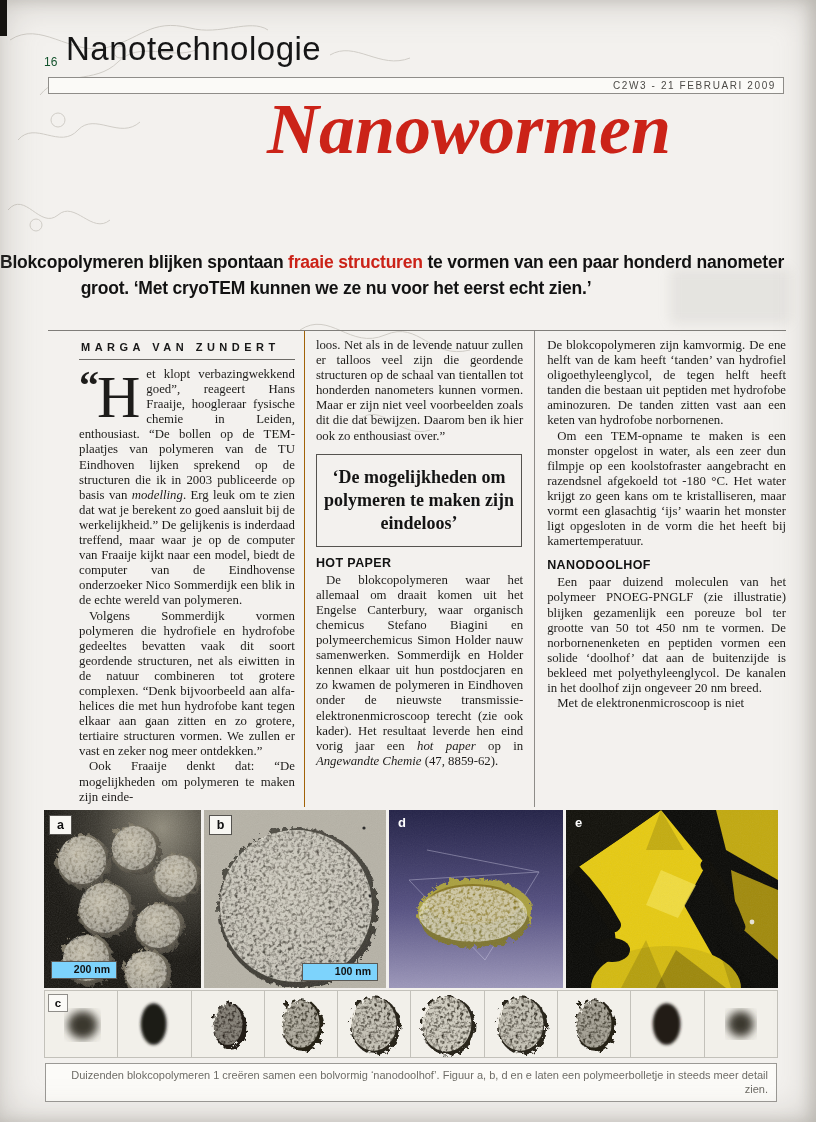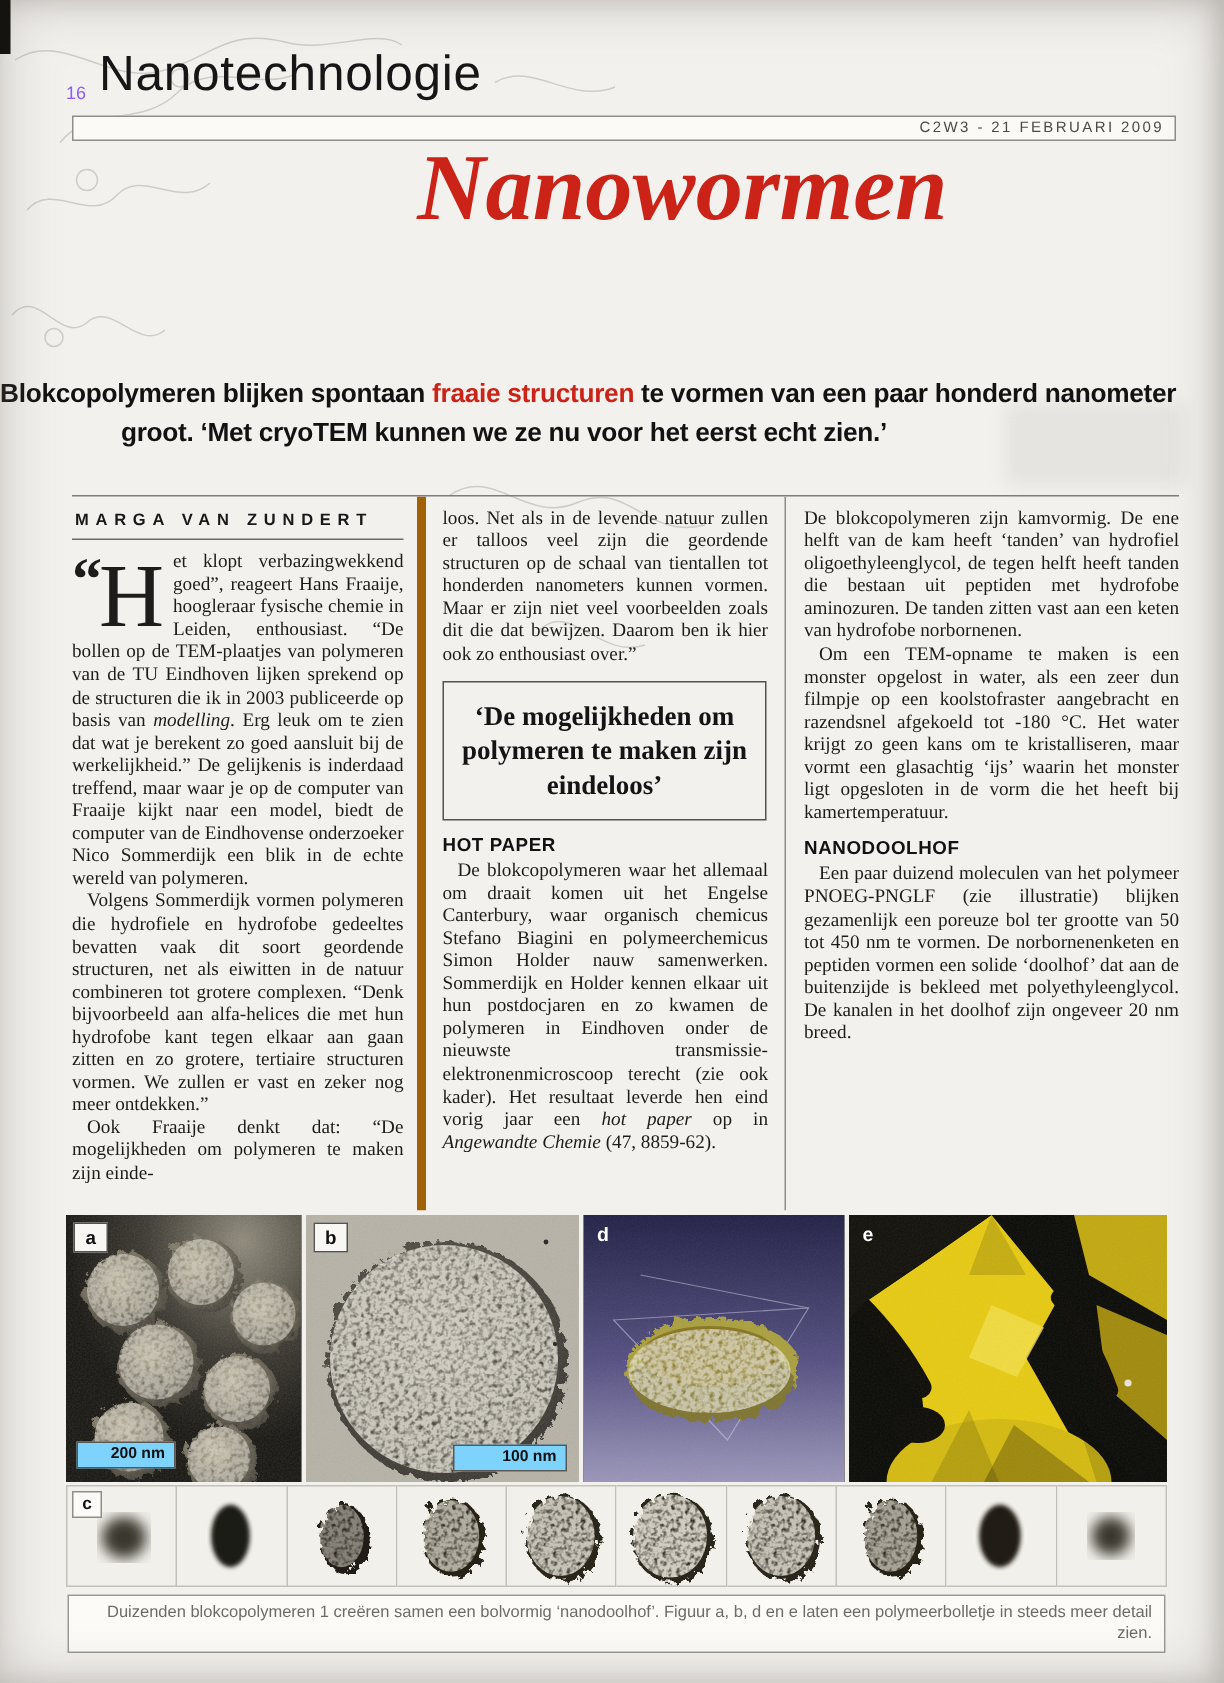--- a/index.html
+++ b/index.html
@@ -10,44 +10,44 @@
     font-family:"Liberation Serif", serif;
   }
   body::before{ content:""; position:absolute; inset:0; pointer-events:none;
     box-shadow:inset 0 0 38px rgba(120,115,105,.35), inset -6px 0 14px rgba(120,115,105,.25);
     z-index:40;}
   .edge-strip{ position:absolute; left:0; top:0; width:7px; height:36px; background:#151310; z-index:41;}
 
   .sketches{ position:absolute; left:0; top:0; z-index:0; }
 
   
-  .page-num{ position:absolute; left:44px; top:55px; font:12px "Liberation Sans",sans-serif; color:#8b5cf6; z-index:2;}
+  .page-num{ position:absolute; left:44px; top:55px; font:12px "Liberation Sans",sans-serif; color:#14532d; z-index:2;}
   .section-title{ position:absolute; left:66px; top:30px; margin:0; font:400 33px "Liberation Sans",sans-serif; color:#161616; letter-spacing:.5px; z-index:2;}
   .header-rule{ position:absolute; left:48px; top:77px; width:736px; height:17px; border:1px solid #8f8d89; background:#fbfaf7; box-sizing:border-box; z-index:2;}
   .issue{ display:block; text-align:right; padding-right:7px; font:10px "Liberation Sans",sans-serif; letter-spacing:1.6px; color:#4c4a46; line-height:15px;}
 
   
-  .main-title{ position:absolute; left:110px; top:92px; width:690px; margin:0; text-align:center;
-    font-family:"Liberation Serif",serif; font-style:italic; font-weight:700; font-size:63px; line-height:1.05;
+  .main-title{ position:absolute; left:124px; top:92px; width:690px; margin:0; text-align:center;
+    font-family:"Liberation Serif",serif; font-style:italic; font-weight:700; font-size:72px; line-height:1.05;
     color:var(--accent); z-index:2; white-space:nowrap;}
   .standfirst{ position:absolute; left:0; top:249px; width:672px; margin:0; text-align:center;
     font:700 17.5px/26px "Liberation Sans",sans-serif; letter-spacing:-.2px; color:#121212; z-index:2;}
   .standfirst .sf-line{ display:block; white-space:nowrap;}
   .standfirst .red{ color:var(--accent);}
 
   .ghost{ position:absolute; right:26px; top:268px; width:120px; height:56px; border-radius:6px;
     background:rgba(150,146,140,.14); filter:blur(6px); z-index:1;}
 
   
   .article{ position:absolute; left:48px; top:330px; width:738px; height:477px;
     border-top:1px solid #7f7d79; display:flex; box-sizing:border-box; overflow:hidden; z-index:2;}
   .col{ box-sizing:border-box; padding-top:7px; font-size:12.8px; line-height:15.1px; color:#1d1c1a; text-align:justify;}
   .col p{ margin:0; text-indent:10px;}
   .col p.first, .col p.cont{ text-indent:0;}
-  .col1{ width:236px; padding-right:9px; border-right:6px solid #a16207;}
+  .col1{ width:236px; padding-right:9px; border-right:1px solid #a16207;margin-left:31px;}
   .col2{ width:240px; padding-left:11px; padding-right:11px; border-right:1px solid #8e8c88;}
   .col3{ width:262px; padding-left:12px;}
   .byline{ font:700 11px "Liberation Sans",sans-serif; letter-spacing:4.5px; color:#181818;
     border-bottom:1px solid #6d6b67; padding:3px 0 6px 2px; margin-bottom:7px;}
   .dropcap{ float:left; margin:2px 6px 0 0; line-height:.85; white-space:nowrap;}
   .dc-q{ font-size:40px; font-weight:700; vertical-align:18px; letter-spacing:-2px;}
   .dc-h{ font-size:60px; font-weight:400;}
   .pullquote{ border:1px solid #55534f; margin:10px 1px 6px 0; padding:11px 6px;
     text-align:center; font:700 18px/23px "Liberation Serif",serif; color:#141414;}
   .subhead{ margin:9px 0 3px; font:700 12.5px "Liberation Sans",sans-serif; letter-spacing:.4px; color:#121212;}
@@ -174,20 +174,21 @@
     <p class="cont">loos. Net als in de levende natuur zullen er talloos veel zijn die geordende structuren op de schaal van tientallen tot honderden nanometers kunnen vormen. Maar er zijn niet veel voorbeelden zoals dit die dat bewijzen. Daarom ben ik hier ook zo enthousiast over.”</p>
     <div class="pullquote">‘De mogelijkheden om polymeren te maken zijn eindeloos’</div>
     <h3 class="subhead">HOT PAPER</h3>
     <p><span>De blokcopolymeren waar het allemaal om draait komen uit het Engelse Canterbury, waar organisch chemicus Stefano Biagini en polymeerchemicus Simon Holder nauw samenwerken. Sommerdijk en Holder kennen elkaar uit hun postdocjaren en zo kwamen de polymeren in Eindhoven onder de nieuwste transmissie-elektronenmicroscoop terecht (zie ook kader). Het resultaat leverde hen eind vorig jaar een </span><i>hot paper</i><span> op in </span><i>Angewandte Chemie</i><span> (47, 8859-62).</span></p>
   </div>
   <div class="col col3">
     <p class="cont">De blokcopolymeren zijn kamvormig. De ene helft van de kam heeft ‘tanden’ van hydrofiel oligoethyleenglycol, de tegen helft heeft tanden die bestaan uit peptiden met hydrofobe aminozuren. De tanden zitten vast aan een keten van hydrofobe norbornenen.</p>
     <p>Om een TEM-opname te maken is een monster opgelost in water, als een zeer dun filmpje op een koolstofraster aangebracht en razendsnel afgekoeld tot -180 °C. Het water krijgt zo geen kans om te kristalliseren, maar vormt een glasachtig ‘ijs’ waarin het monster ligt opgesloten in de vorm die het heeft bij kamertemperatuur.</p>
     <h3 class="subhead">NANODOOLHOF</h3>
     <p>Een paar duizend moleculen van het polymeer PNOEG-PNGLF (zie illustratie) blijken gezamenlijk een poreuze bol ter grootte van 50 tot 450 nm te vormen. De norbornenenketen en peptiden vormen een solide ‘doolhof’ dat aan de buitenzijde is bekleed met polyethyleenglycol. De kanalen in het doolhof zijn ongeveer 20 nm breed.</p>
+    <p>Met de elektronenmicroscoop is niet</p>
   </div>
 </section>
 
 <figure class="figure">
 
   <div class="panel panel-a">
     <svg width="157" height="178" viewBox="0 0 157 178">
       <rect width="157" height="178" fill="url(#gGlowA)"></rect>
       <g filter="url(#fDisp)">
         <circle cx="38" cy="50" r="27" fill="url(#gSphA)"></circle>

